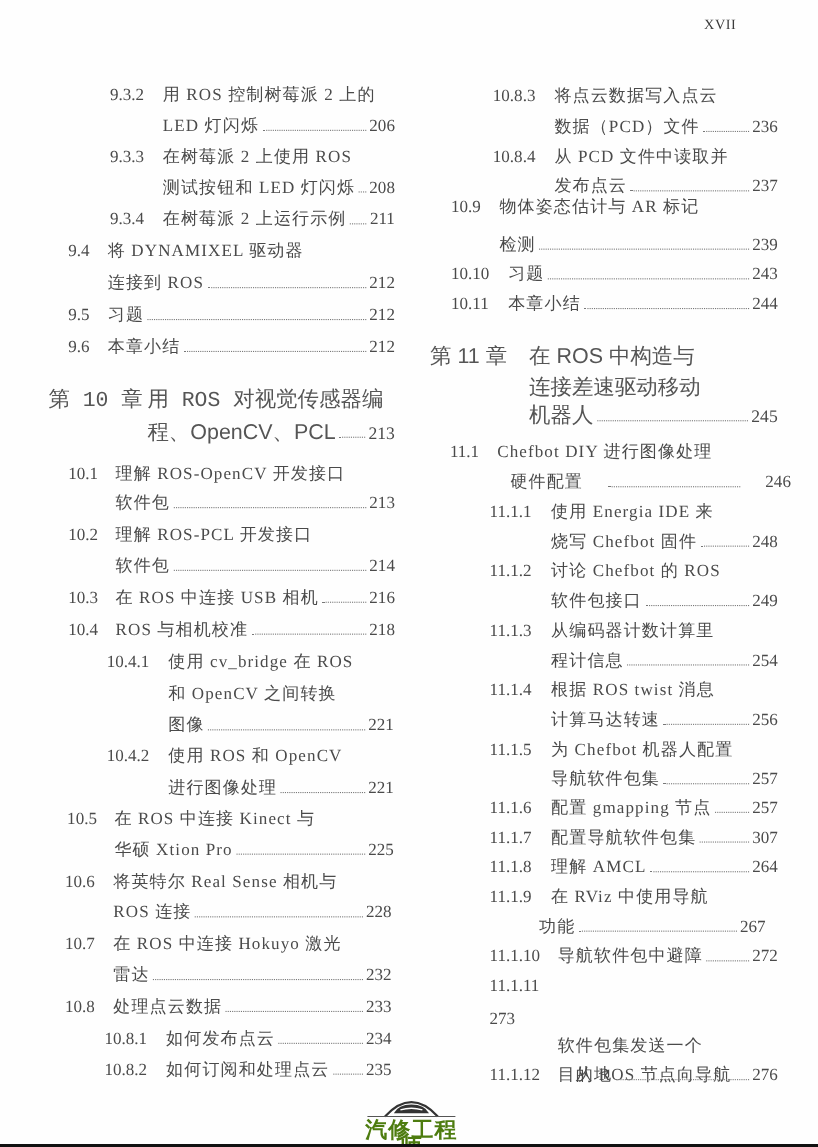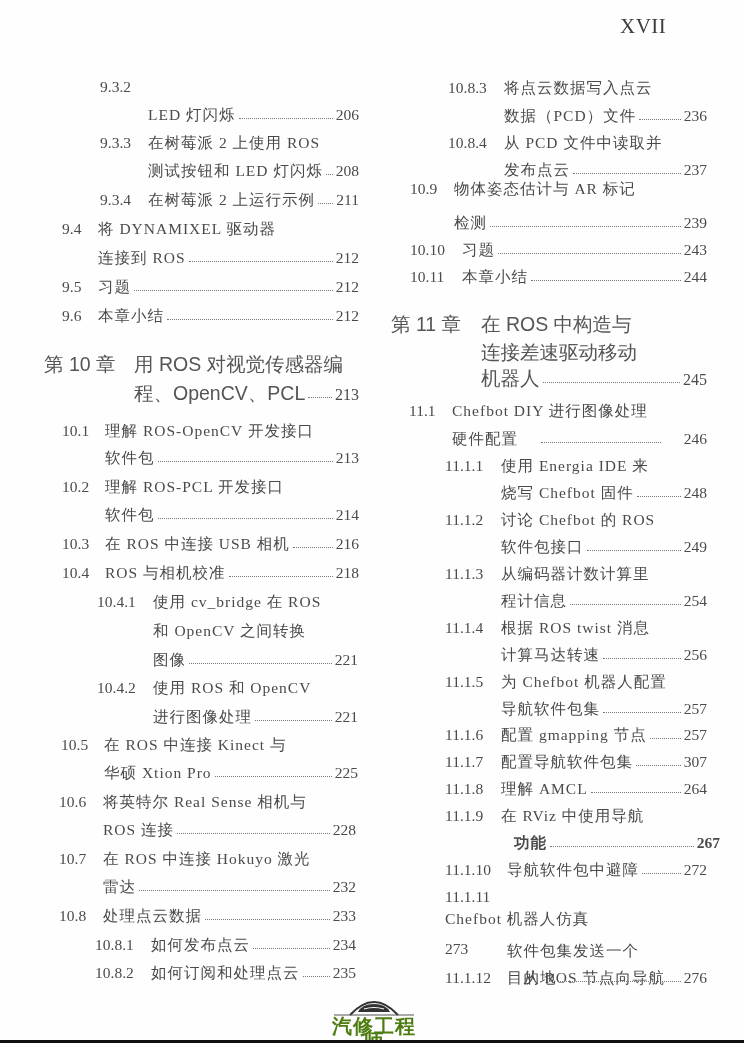--- a/index.html
+++ b/index.html
@@ -3,22 +3,22 @@
 <meta charset="utf-8">
 <style>
   html, body { margin:0; padding:0; }
   body {
     width:744px; height:1043px; position:relative; overflow:hidden;
     background:#fefefe;
     font-family:"Liberation Serif","DejaVu Serif",serif;
     color:#4a4a4a;
   }
   .page-number {
-    position:absolute; top:14px; left:620px;
-    font-size:21px; letter-spacing:0.5px; color:#3c3c3c;
+    position:absolute; top:14px; left:640px;
+    font-size:13px; letter-spacing:0.5px; color:#3c3c3c;
   }
   .line {
     position:absolute; height:22px; line-height:22px;
     font-size:15.5px; white-space:nowrap; display:flex; align-items:baseline;
   }
   .num { display:inline-block; }
   .txt { display:inline-block; letter-spacing:1px; }
   .leader {
     flex:1; border-bottom:1.6px dotted #777; margin:0 3px 5px 3px; height:1px; align-self:flex-end; margin-bottom:7px;
   }
@@ -39,20 +39,21 @@
 </style>
 </head>
 <body>
 
 <div class="page-number">XVII</div>
 
 <div>
 
   <div class="line" style="top:76px;left:100px;">
     <span class="num" style="width:48px">9.3.2</span>
+    <span class="txt">用 ROS 控制树莓派 2 上的</span>
   </div>
   <div class="line" style="top:104px;left:148px;width:211px;">
     <span class="txt">LED 灯闪烁</span>
     <span class="leader"></span>
     <span class="pg">206</span>
   </div>
 
   <div class="line" style="top:132px;left:100px;">
     <span class="num" style="width:48px">9.3.3</span>
     <span class="txt">在树莓派 2 上使用 ROS</span>
@@ -87,21 +88,21 @@
     <span class="pg">212</span>
   </div>
 
   <div class="line" style="top:305px;left:62px;width:297px;">
     <span class="num" style="width:36px">9.6</span>
     <span class="txt">本章小结</span>
     <span class="leader"></span>
     <span class="pg">212</span>
   </div>
 
-  <div class="chap" style="top:350px;left:44px;">
+  <div class="chap" style="top:350px;left:44px;font-family:Liberation Mono, monospace;">
     <span style="width:90px;display:inline-block">第 10 章</span>
     <span>用 ROS 对视觉传感器编</span>
   </div>
   <div class="chap" style="top:379px;left:134px;width:225px;">
     <span>程、OpenCV、PCL</span>
     <span class="leader"></span>
     <span class="pg">213</span>
   </div>
 
   <div class="line" style="top:420px;left:62px;">
@@ -269,21 +270,21 @@
   <div class="chap" style="top:364px;left:481px;width:226px;">
     <span>机器人</span>
     <span class="leader"></span>
     <span class="pg">245</span>
   </div>
 
   <div class="line" style="top:400px;left:409px;">
     <span class="num" style="width:43px">11.1</span>
     <span class="txt">Chefbot DIY 进行图像处理</span>
   </div>
-  <div class="line" style="top:428px;left:452px;width:255px;gap:20px;">
+  <div class="line" style="top:428px;left:464px;width:255px;gap:20px;">
     <span class="txt">硬件配置</span>
     <span class="leader"></span>
     <span class="pg">246</span>
   </div>
 
   <div class="line" style="top:455px;left:445px;">
     <span class="num" style="width:56px">11.1.1</span>
     <span class="txt">使用 Energia IDE 来</span>
   </div>
   <div class="line" style="top:482px;left:501px;width:206px;">
@@ -350,36 +351,35 @@
     <span class="num" style="width:56px">11.1.8</span>
     <span class="txt">理解 AMCL</span>
     <span class="leader"></span>
     <span class="pg">264</span>
   </div>
 
   <div class="line" style="top:805px;left:445px;">
     <span class="num" style="width:56px">11.1.9</span>
     <span class="txt">在 RViz 中使用导航</span>
   </div>
-  <div class="line" style="top:832px;left:514px;width:206px;font-weight:bold;">
+  <div class="line" style="top:832px;left:490px;width:206px;">
     <span class="txt">功能</span>
     <span class="leader"></span>
     <span class="pg">267</span>
   </div>
 
   <div class="line" style="top:859px;left:445px;width:262px;">
     <span class="num" style="width:62px">11.1.10</span>
     <span class="txt">导航软件包中避障</span>
     <span class="leader"></span>
     <span class="pg">272</span>
   </div>
 
   <div class="line" style="top:886px;left:445px;width:262px;flex-direction:column;">
     <span class="num" style="width:62px">11.1.11</span>
-    <span class="txt">Chefbot 机器人仿真</span>
     <span class="leader"></span>
     <span class="pg">273</span>
   </div>
 
   <div class="line" style="top:967px;left:445px;gap:16px;">
     <span class="num" style="width:62px">11.1.12</span>
     <span class="txt">从 ROS 节点向导航</span>
   </div>
   <div class="line" style="top:940px;left:507px;">
     <span class="txt">软件包集发送一个</span>

